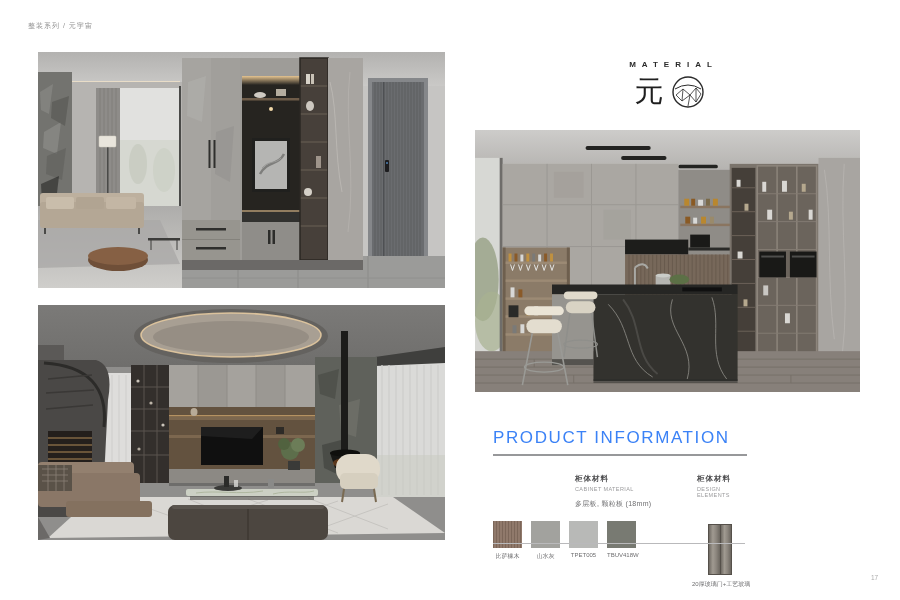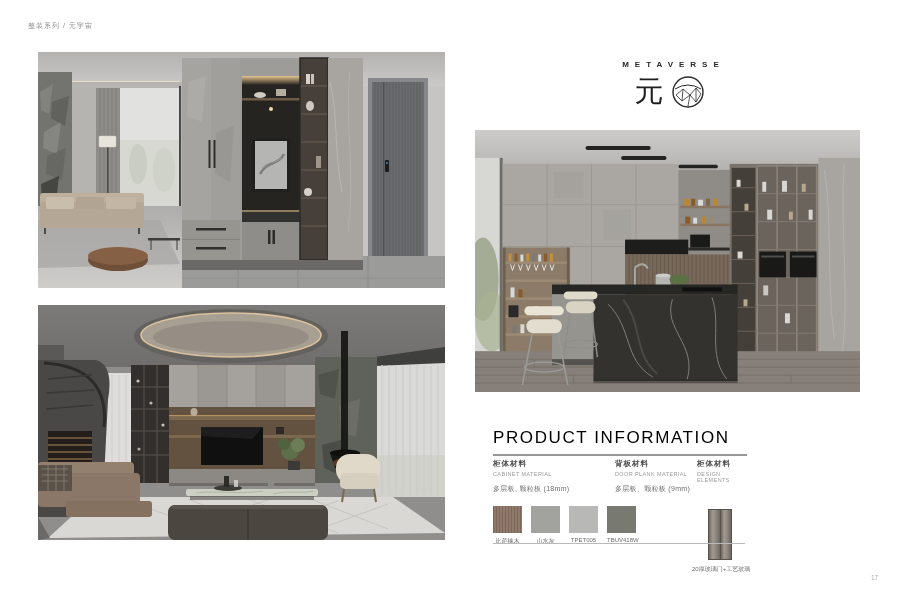--- a/index.html
+++ b/index.html
@@ -15,23 +15,23 @@
   #photo2{left:38px;top:305px;width:407px;height:235px;}
   #photo3{left:475px;top:130px;width:385px;height:262px;}
   
   .logo{left:583px;top:60px;width:175px;text-align:center;}
   .logo-en{font-size:8px;letter-spacing:6px;color:#2a2a2a;font-weight:bold;margin-left:6px;}
   .logo-zh{display:flex;align-items:center;justify-content:center;margin-top:3px;color:#1f1f1f;}
   .logo-zh span{font-size:29px;letter-spacing:5px;font-family:"DejaVu Sans",sans-serif;}
   .logo-emblem{width:34px;height:34px;margin:0 2px;}
   
   .pinfo{left:493px;top:428px;width:254px;}
-  .pinfo-title{font-size:17px;letter-spacing:1.6px;color:#000000;}
+  .pinfo-title{font-size:17px;letter-spacing:1.6px;color:#3b82f6;}
   .pinfo-rule{margin-top:6px;height:2px;background:#97989a;}
-  .pinfo-cols{display:flex;margin-top:3px;justify-content:flex-end;}
+  .pinfo-cols{display:flex;margin-top:18px;justify-content:flex-end;}
   .pc{}
   .pc1{width:122px;}
   .pc2{width:82px;}
   .pc3{width:50px;}
   .pc-zh{font-size:7.5px;font-weight:bold;color:#4c4c4e;letter-spacing:1px;}
   .pc-en{font-size:5.5px;color:#9b9b9d;letter-spacing:.4px;margin-top:1.5px;}
   .pc-val{font-size:7px;color:#6e6e70;margin-top:7px;letter-spacing:.3px;}
   .swatch-row{display:flex;margin-top:12px;gap:8px;}
   .sw{width:29px;text-align:center;margin-right:1px;}
   .sw-box{width:29px;height:27px;position:relative;}
@@ -424,45 +424,40 @@
       <rect x="50" y="177" width="40" height="9" rx="4.5" fill="#eae4d6"></rect>
       <rect x="52" y="190" width="36" height="14" rx="7" fill="#e3ddcf"></rect>
       <path d="M58,204 L48,256 M84,204 L94,256" stroke="#9a9a96" stroke-width="1.6"></path>
       <ellipse cx="70" cy="238" rx="20" ry="5" fill="none" stroke="#9a9a96" stroke-width="1.3"></ellipse>
     </g>
   </g>
 </svg>
 </div>
 
 <div class="abs logo">
-  <div class="logo-en">METAVERSE</div>
+  <div class="logo-en">MATERIAL</div>
   <div class="logo-zh">
     <span>元</span>
     <svg class="logo-emblem" viewBox="0 0 34 34">
       <circle cx="17" cy="17" r="15" fill="none" stroke="#2a2a2a" stroke-width="1.4"></circle>
       <path d="M4,14 Q17,6 30,14" fill="none" stroke="#2a2a2a" stroke-width="1"></path>
       <path d="M5,20 L12,14 L19,20 L25,13 L30,19 M5,20 L11,26 L19,20 L25,27 L30,19 M12,14 L11,26 M19,20 L17,31 M25,13 L25,27" fill="none" stroke="#2a2a2a" stroke-width=".8"></path>
     </svg>
   </div>
 </div>
 
 <div class="abs pinfo">
   <div class="pinfo-title">PRODUCT INFORMATION</div>
   <div class="pinfo-rule"></div>
   <div class="pinfo-cols" style="position:relative;">
     <div class="pc pc1">
       <div class="pc-zh">柜体材料</div>
       <div class="pc-en">CABINET MATERIAL</div>
       <div class="pc-val">多层板, 颗粒板 (18mm)</div>
     </div>
-    <div class="pc pc2">
-      <div class="pc-zh">背板材料</div>
-      <div class="pc-en">DOOR PLANK MATERIAL</div>
-      <div class="pc-val">多层板、颗粒板 (9mm)</div>
-    </div>
     <div class="pc pc3">
       <div class="pc-zh">柜体材料</div>
       <div class="pc-en">DESIGN ELEMENTS</div>
     </div>
     <div class="design-el">
       <div class="de-panel">
         <div class="de-strip"></div>
           <div class="de-strip"></div>
       </div>
       <div class="de-label">20厚玻璃门+工艺玻璃</div>

